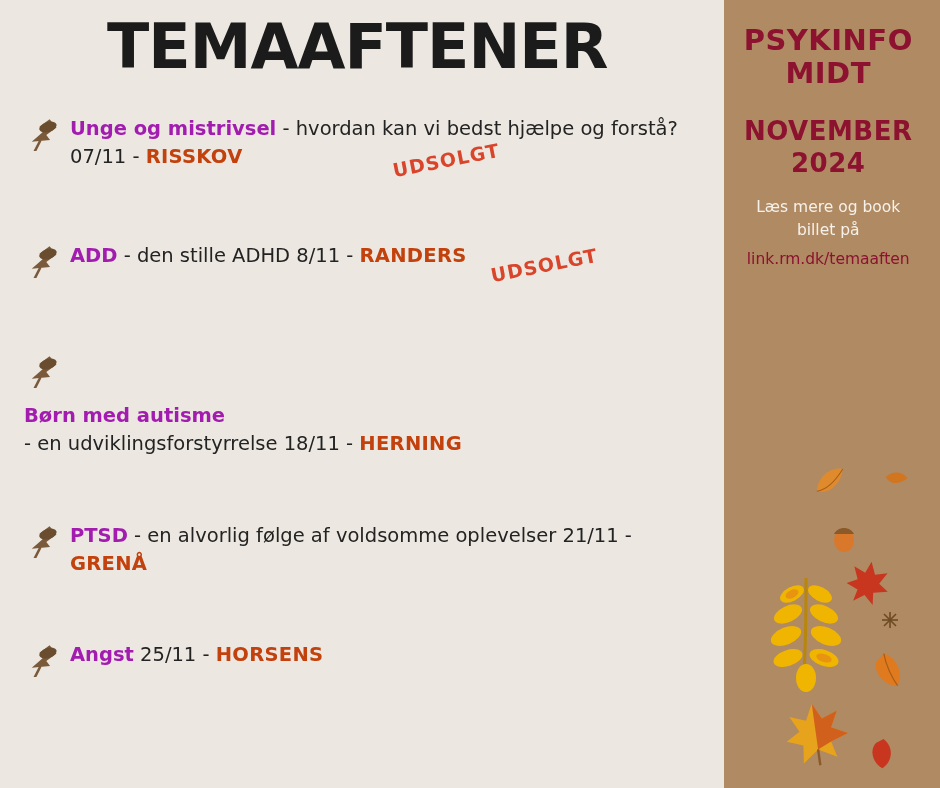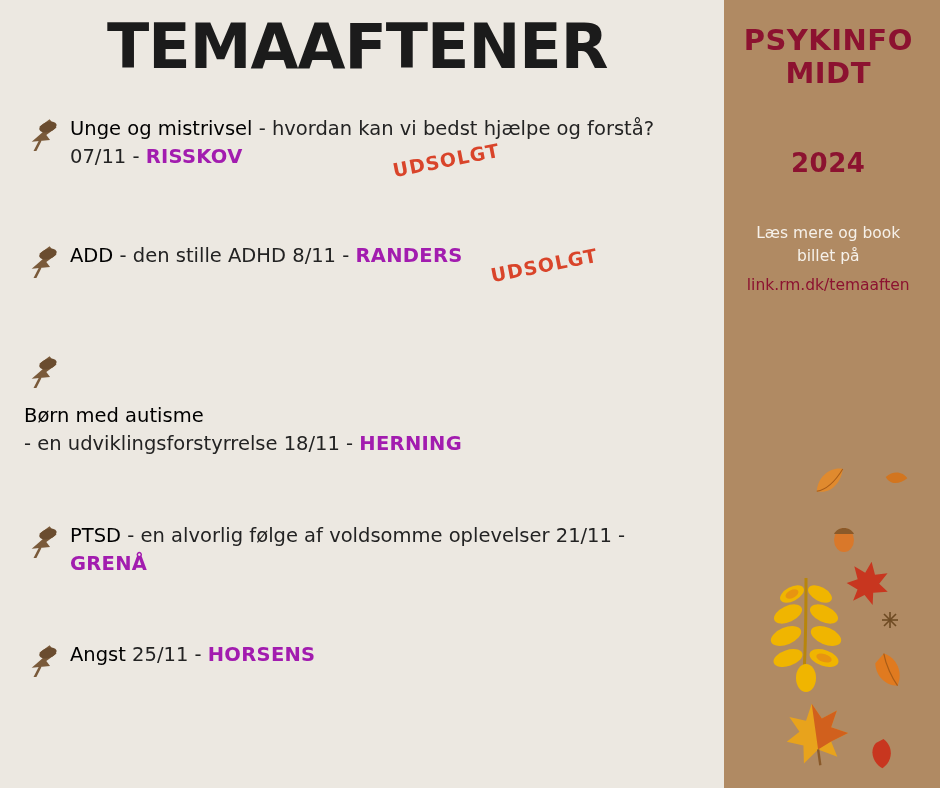--- a/index.html
+++ b/index.html
@@ -60,25 +60,25 @@
   }
   .pin svg { display: block; }
   .event-text {
     font-size: 19.5px;
     line-height: 1.45;
     color: #232323;
     padding-top: 2px;
     max-width: 620px;
   }
   .event-text b {
-    font-weight: normal;
-    color: #000000;
+    font-weight: bold;
+    color: #a21caf;
   }
   .place {
-    color: #a21caf;
+    color: #c2410c;
     font-weight: bold;
     letter-spacing: 0.3px;
   }
   .sold {
     position: absolute;
     color: #d9442a;
     font-weight: bold;
     font-size: 19px;
     letter-spacing: 1px;
     transform: rotate(-11deg);
@@ -118,21 +118,21 @@
     font-weight: bold;
     font-size: 26px;
     color: #8c1230;
     margin-top: 24px;
     line-height: 1.25;
     letter-spacing: 0.5px;
   }
   .book {
     font-size: 15.5px;
     color: #f6f1ea;
-    margin-top: 42px;
+    margin-top: 16px;
     line-height: 1.5;
   }
   .link {
     display: block;
     font-size: 15.5px;
     color: #8c1230;
     font-weight: normal;
     margin-top: 6px;
     text-decoration: none;
   }
@@ -237,21 +237,21 @@
   </div>
 
   <div class="right">
     <div class="brand">
       <span>PSYKINFO</span><br>
       <span>MIDT</span>
     </div>
 
 
     <div class="month">
-      <br>
+      <span>NOVEMBER</span><br>
       <span>2024</span>
     </div>
 
     <div class="book">
       <span>Læs mere og book</span><br>
       <span>billet på</span>
       <a class="link" href="#">link.rm.dk/temaaften</a>
     </div>
 
     <svg class="leaves" viewBox="0 0 200 330">

